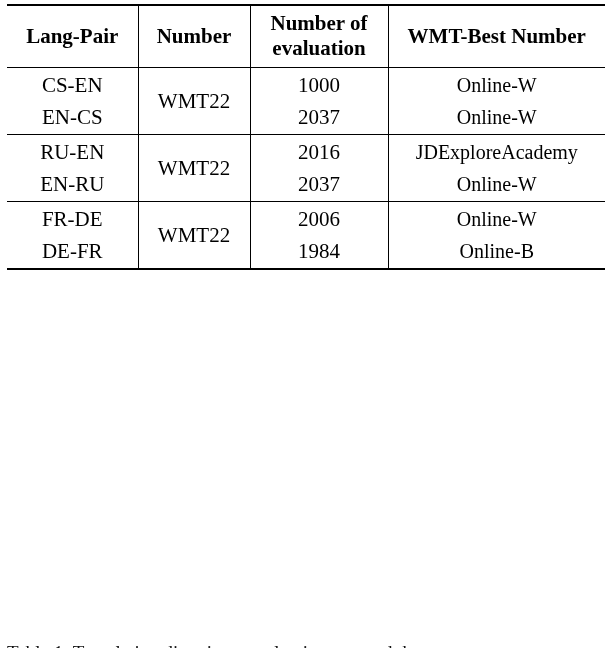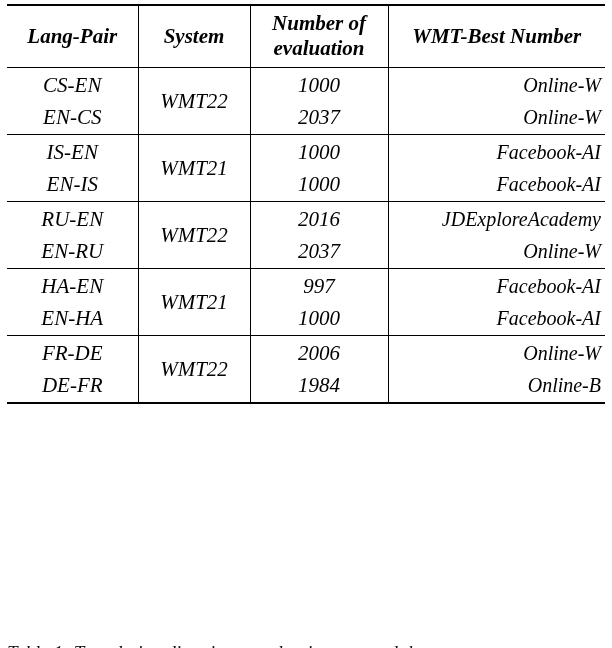--- a/index.html
+++ b/index.html
@@ -13,21 +13,20 @@
     height: 648px;
     overflow: hidden;
     font-family: "Liberation Serif", "DejaVu Serif", serif;
     color: #000000;
   }
   #page {
     position: relative;
     width: 605px;
     height: 648px;
     background: #ffffff;
-    font-style: italic;
   }
   #table-wrap {
     position: absolute;
     left: 7px;
     top: 4px;
     width: 598px;
   }
   table.wmt-table {
     border-collapse: collapse;
     width: 598px;
@@ -72,21 +71,20 @@
   table.wmt-table tbody tr.group-row:last-child > td {
     border-bottom: 2px solid #000000;
   }
   .stack-line {
     display: block;
     height: 32px;
     line-height: 32px;
   }
   .sys-cell .stack-line {
     font-size: 20px;
-    text-align: right;
   }
   .caption {
     position: absolute;
     left: 7px;
     top: 641px;
     width: 598px;
     font-size: 19px;
     line-height: 23px;
     color: #111111;
     text-align: left;
@@ -103,21 +101,21 @@
     <table class="wmt-table">
       <colgroup>
         <col class="c-lang">
         <col class="c-data">
         <col class="c-num">
         <col class="c-sys">
       </colgroup>
       <thead>
         <tr class="toprule">
           <th>Lang-Pair</th>
-          <th class="vsep">System</th>
+          <th class="vsep">Number</th>
           <th class="vsep">
             <span class="hdr-line">Number of</span><br>
             <span class="hdr-line">evaluation</span>
           </th>
           <th class="vsep">WMT-Best Number</th>
         </tr>
       </thead>
       <tbody>
 
         <tr class="group-row">
@@ -130,70 +128,40 @@
             <span class="stack-line">1000</span>
             <span class="stack-line">2037</span>
           </td>
           <td class="vsep sys-cell">
             <span class="stack-line">Online-W</span>
             <span class="stack-line">Online-W</span>
           </td>
         </tr>
 
 
-        <tr class="group-row">
-          <td>
-            <span class="stack-line">IS-EN</span>
-            <span class="stack-line">EN-IS</span>
-          </td>
-          <td class="vsep">WMT21</td>
-          <td class="vsep">
-            <span class="stack-line">1000</span>
-            <span class="stack-line">1000</span>
-          </td>
-          <td class="vsep sys-cell">
-            <span class="stack-line">Facebook-AI</span>
-            <span class="stack-line">Facebook-AI</span>
-          </td>
-        </tr>
 
 
 
 
         <tr class="group-row">
           <td>
             <span class="stack-line">RU-EN</span>
             <span class="stack-line">EN-RU</span>
           </td>
           <td class="vsep">WMT22</td>
           <td class="vsep">
             <span class="stack-line">2016</span>
             <span class="stack-line">2037</span>
           </td>
           <td class="vsep sys-cell">
             <span class="stack-line">JDExploreAcademy</span>
             <span class="stack-line">Online-W</span>
           </td>
         </tr>
 
-        <tr class="group-row">
-          <td>
-            <span class="stack-line">HA-EN</span>
-            <span class="stack-line">EN-HA</span>
-          </td>
-          <td class="vsep">WMT21</td>
-          <td class="vsep">
-            <span class="stack-line">997</span>
-            <span class="stack-line">1000</span>
-          </td>
-          <td class="vsep sys-cell">
-            <span class="stack-line">Facebook-AI</span>
-            <span class="stack-line">Facebook-AI</span>
-          </td>
-        </tr>
 
         <tr class="group-row">
           <td>
             <span class="stack-line">FR-DE</span>
             <span class="stack-line">DE-FR</span>
           </td>
           <td class="vsep">WMT22</td>
           <td class="vsep">
             <span class="stack-line">2006</span>
             <span class="stack-line">1984</span>

